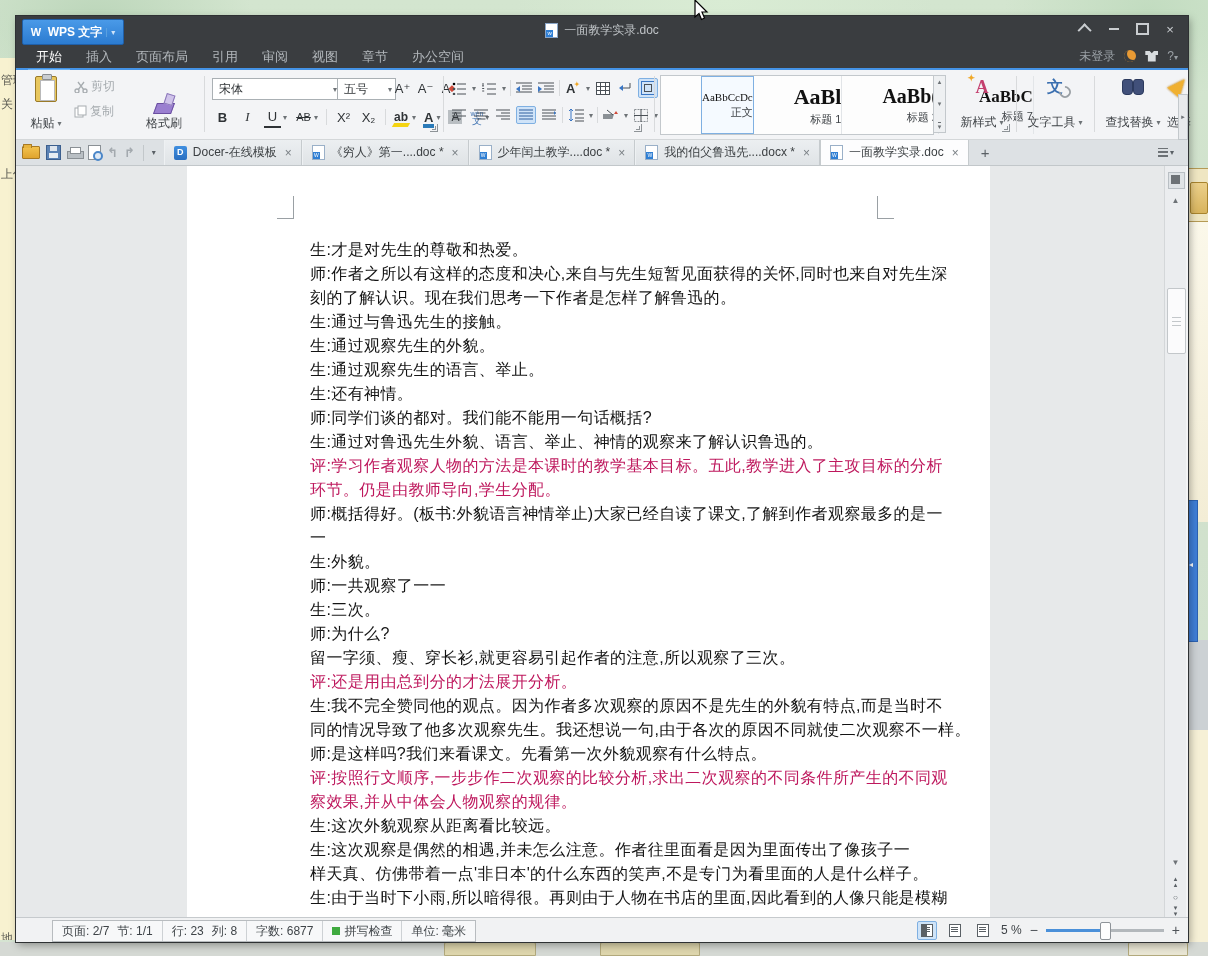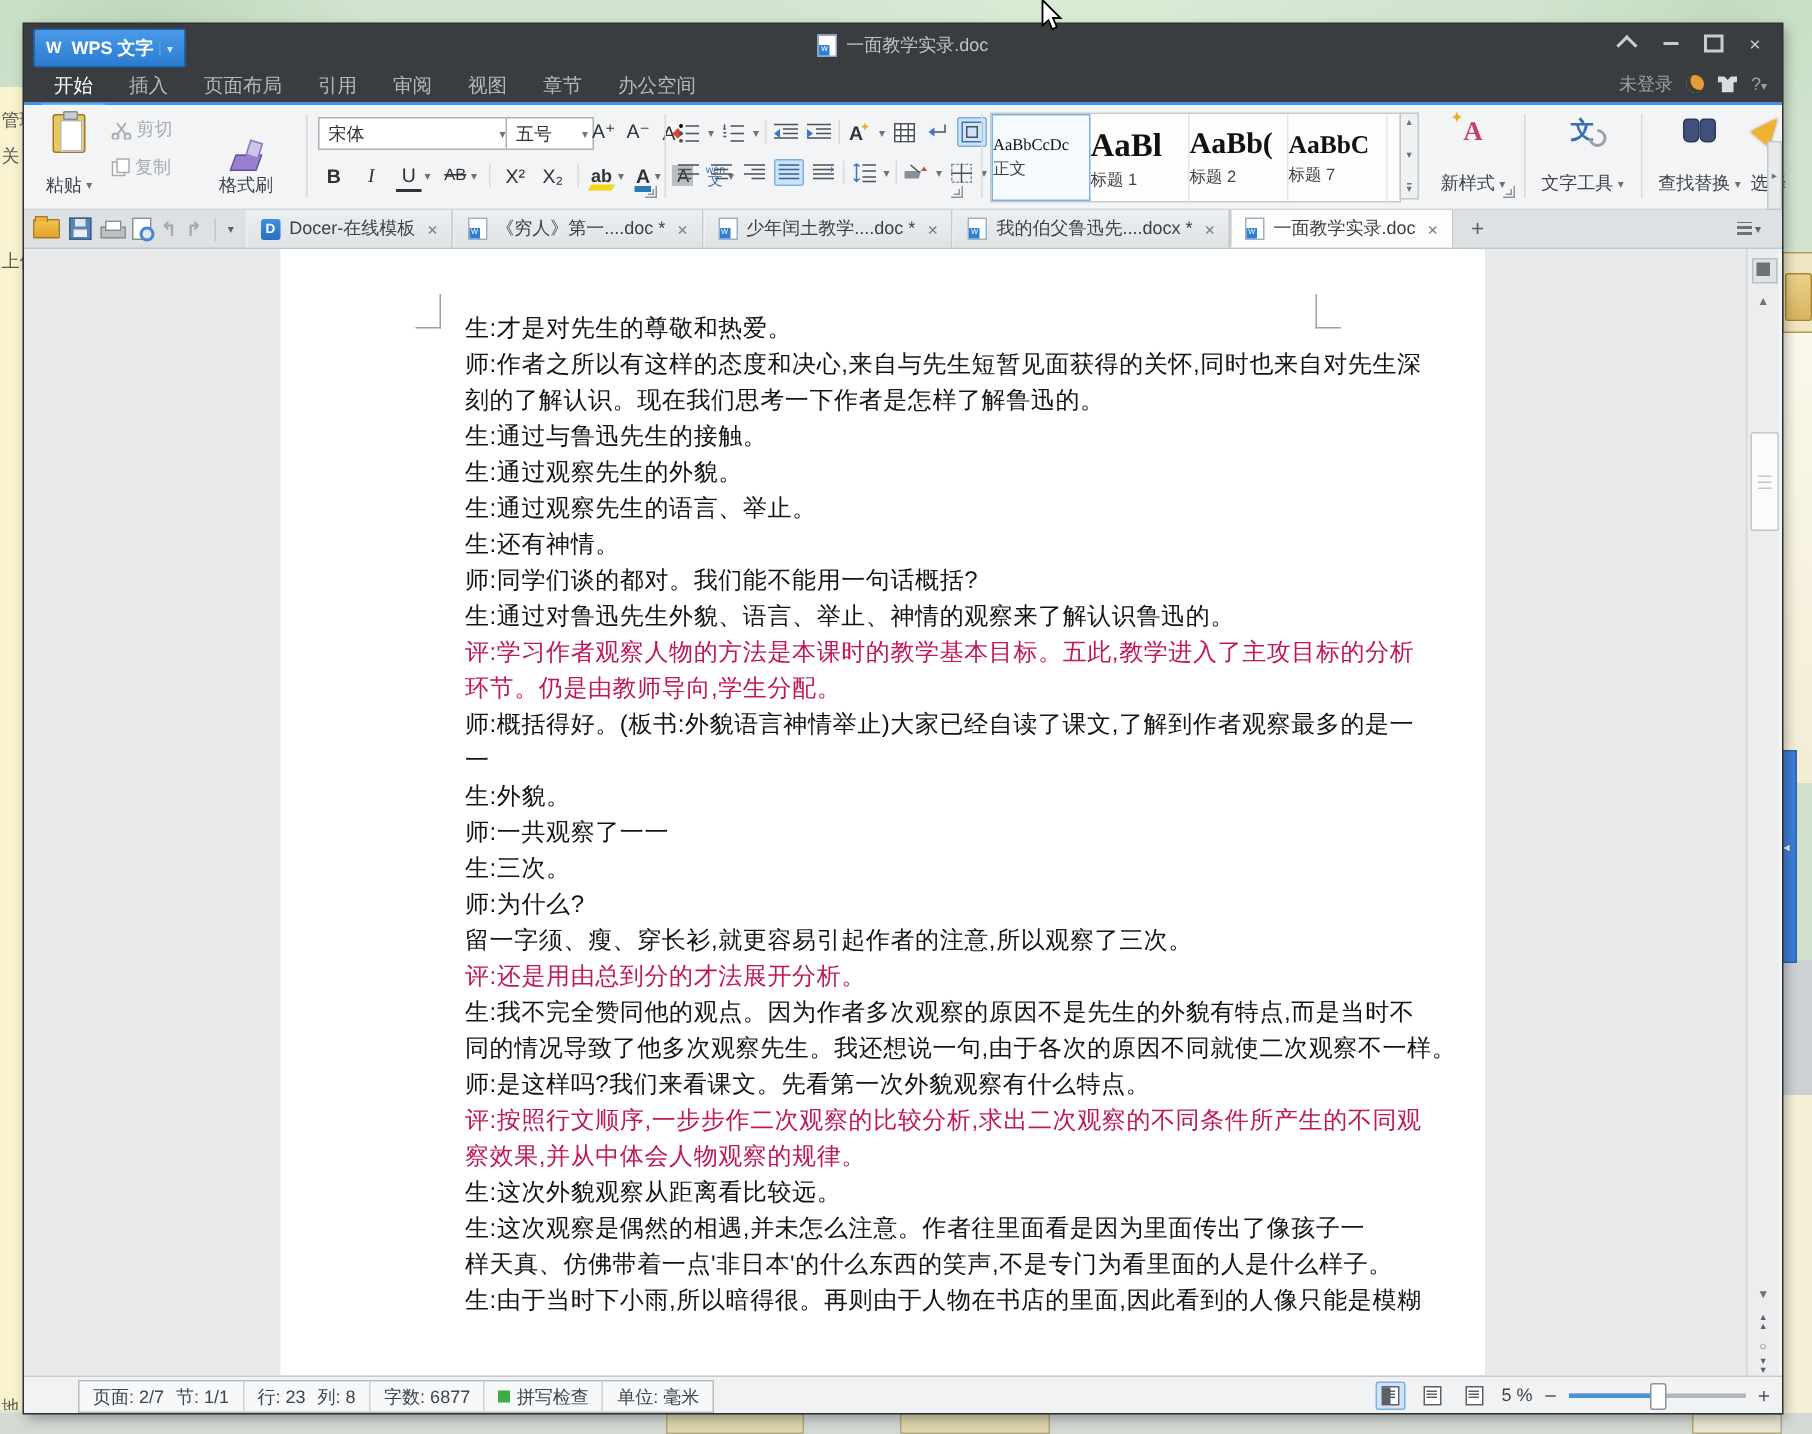--- a/index.html
+++ b/index.html
@@ -71,21 +71,21 @@
   .wen .t{font-size:7px;}
   .wen .b{font-size:10px;}
   .pico{width:18px;height:16px;display:flex;align-items:center;justify-content:center;}
   .pico svg{display:block;}
   .pbtn{display:flex;align-items:center;}
   .pbtn.active{background:#cfe3f8;border:1px solid #7fb0e2;border-radius:2px;}
   .launcher{position:absolute;width:7px;height:7px;border-right:1px solid #8e9397;border-bottom:1px solid #8e9397;}
   .launcher::after{content:"";position:absolute;right:1px;bottom:1px;width:3px;height:3px;border-right:1px solid #8e9397;border-bottom:1px solid #8e9397;}
   
   .stylebox{position:absolute;left:644px;top:5px;width:272px;height:58px;background:#fdfdfd;border:1px solid #c3c8cc;display:flex;}
-  .styleitem{width:66px;height:100%;border-right:1px solid #e2e5e8;display:flex;flex-direction:column;align-items:flex-start;justify-content:center;gap:2px;box-sizing:border-box;}
+  .styleitem{width:66px;height:100%;border-right:1px solid #e2e5e8;display:flex;flex-direction:column;align-items:flex-end;justify-content:center;gap:2px;box-sizing:border-box;margin-left:40px;}
   .styleitem.sel{border:1px solid #7fb0e2;background:#f5faff;}
   .sprev{font-family:"Liberation Serif","DejaVu Serif",serif;color:#111;white-space:nowrap;}
   .sprev.p0{font-size:11px;}
   .sprev.p1{font-size:22px;font-weight:bold;}
   .sprev.p2{font-size:20px;font-weight:bold;}
   .sprev.p3{font-size:17px;font-weight:bold;}
   .slab{font-size:11px;color:#3f4347;}
   .stylescroll{position:absolute;left:917px;top:5px;width:13px;height:58px;border:1px solid #c3c8cc;background:#eef0f2;display:flex;flex-direction:column;align-items:center;justify-content:space-between;padding:2px 0;box-sizing:border-box;color:#6d7276;font-size:7px;line-height:7px;}
   .toolbig{position:absolute;top:3px;height:62px;display:flex;flex-direction:column;align-items:center;justify-content:space-between;padding:4px 0;box-sizing:border-box;}
   .binoc{width:24px;height:18px;position:relative;}
@@ -125,21 +125,21 @@
   .tablist{margin-left:auto;display:flex;align-items:center;padding:0 14px;color:#5a6065;gap:2px;}
   .tablist .grid{width:10px;height:9px;background:
      linear-gradient(#6d7control276,#6d7276);}
   .tablist .grid{background:repeating-linear-gradient(0deg,#6d7276 0 2px,transparent 2px 4px);}
   
   .docarea{position:absolute;left:0;top:150px;width:1148px;height:751px;background:#e7e9ea;overflow:hidden;}
   .page{position:absolute;left:171px;top:0;width:803px;height:751px;background:#ffffff;}
   .cmark{position:absolute;width:16px;height:22px;}
   .cmark.tl{left:261px;top:30px;border-right:1px solid #9aa0a4;border-bottom:1px solid #9aa0a4;}
   .cmark.tr{left:861px;top:30px;border-left:1px solid #9aa0a4;border-bottom:1px solid #9aa0a4;}
-  .doctext{position:absolute;left:294px;top:42px;width:578px;font-size:16px;line-height:24px;color:#141414;letter-spacing:0.4px;}
+  .doctext{position:absolute;left:294px;top:72px;width:578px;font-size:16px;line-height:24px;color:#141414;letter-spacing:0.4px;}
   .dline{white-space:nowrap;}
   .dline.red{color:#be185d;}
   
   .vscroll{position:absolute;left:1148px;top:150px;width:22px;height:751px;background:#ebedef;border-left:1px solid #d4d7d9;box-sizing:border-box;}
   .vs-ruler{position:absolute;left:3px;top:6px;width:15px;height:15px;background:#dfe3e6;border:1px solid #b9bfc4;}
   .vs-ruler::after{content:"";position:absolute;left:2px;top:2px;width:9px;height:9px;background:#6d7кил疾276;background:#6d7276;}
   .vs-arrow{position:absolute;left:0;width:21px;text-align:center;color:#6d7276;font-size:8px;}
   .vs-thumb{position:absolute;left:2px;top:122px;width:17px;height:64px;background:#fbfbfc;border:1px solid #c3c7ca;border-radius:2px;}
   .vs-thumb::after{content:"";position:absolute;left:4px;top:28px;width:9px;height:1px;background:#c3c7ca;box-shadow:0 4px 0 #c3c7ca,0 8px 0 #c3c7ca;}
   .vs-dbl{position:absolute;left:0;width:21px;text-align:center;color:#5a6065;font-size:7px;line-height:6px;}

